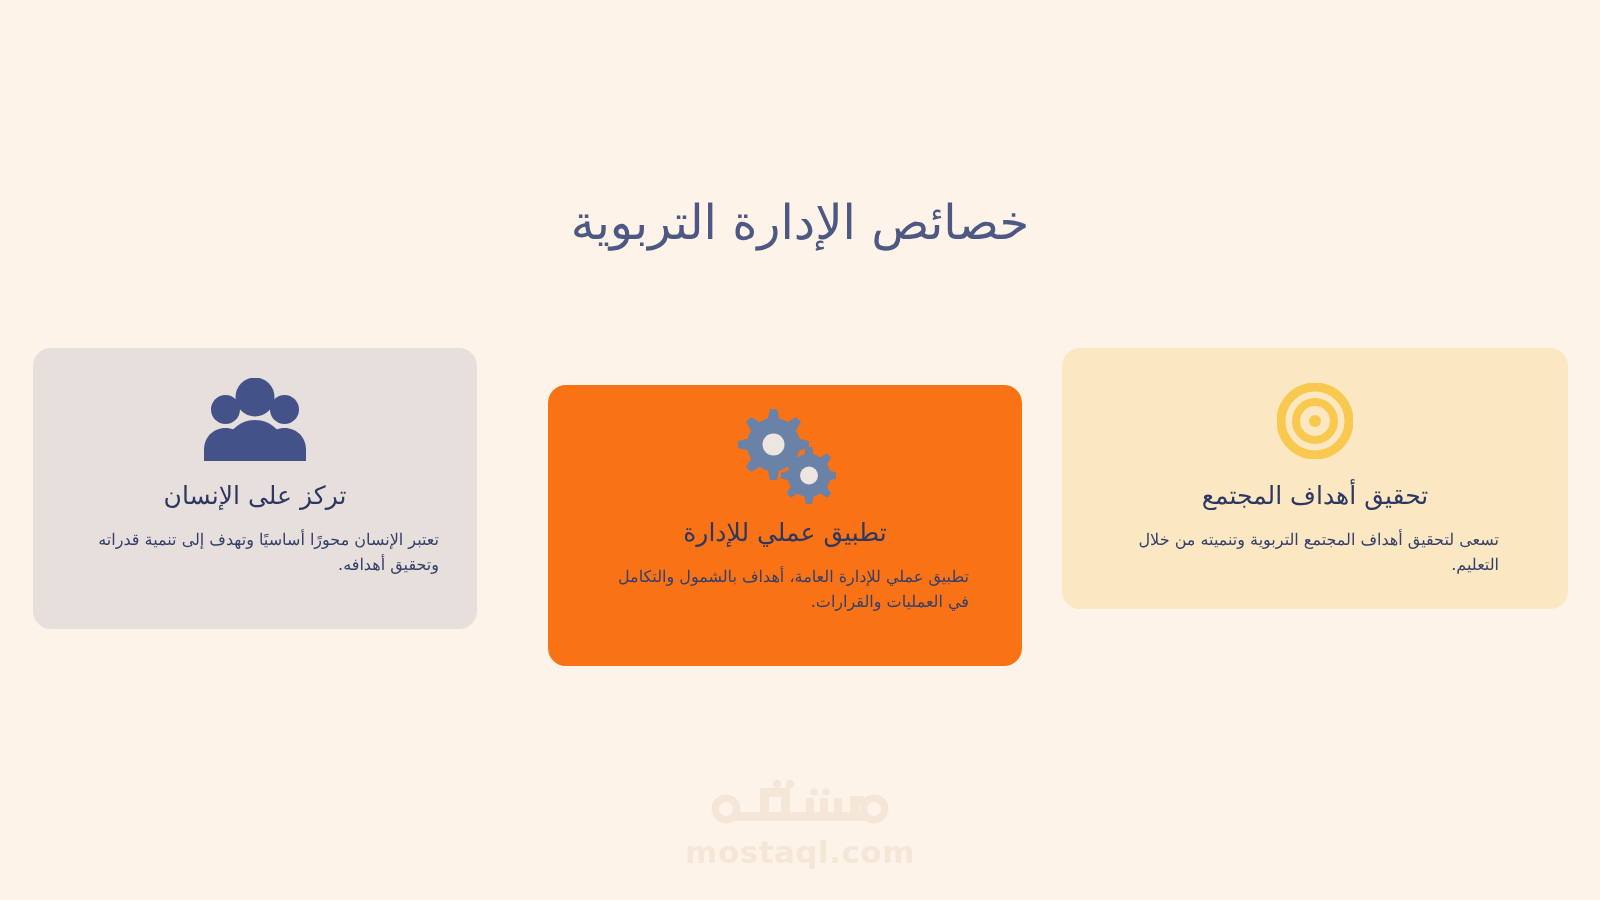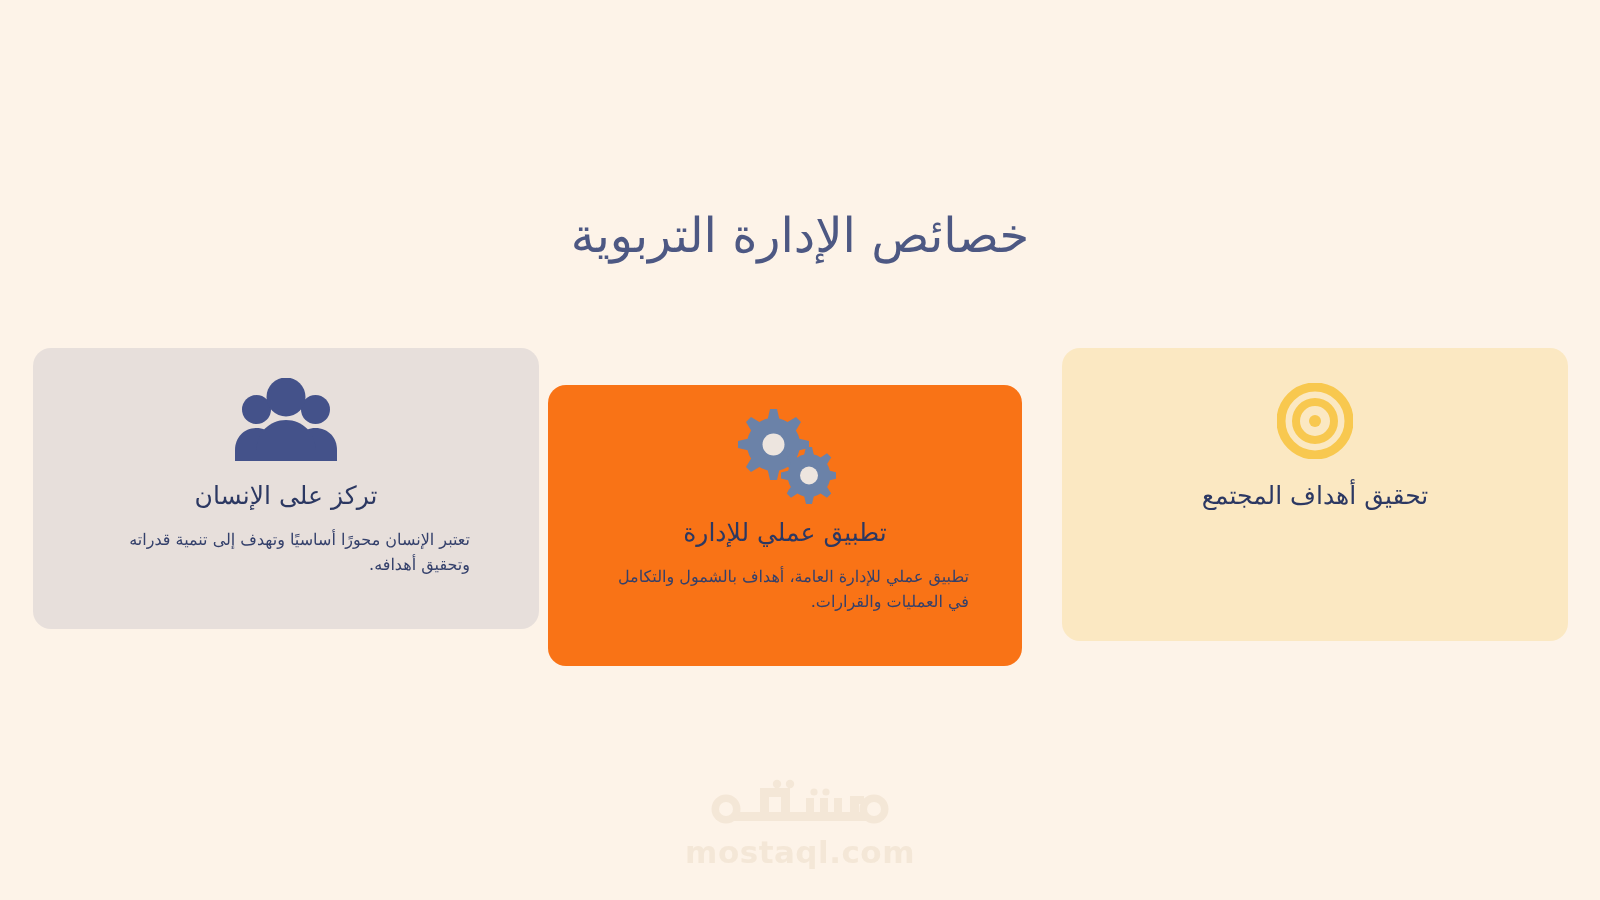--- a/index.html
+++ b/index.html
@@ -20,21 +20,21 @@
   .slide {
     position: absolute;
     inset: 0;
     width: 1600px;
     height: 900px;
   }
 
   
   .page-title {
     position: absolute;
-    top: 205px;
+    top: 192px;
     left: 0;
     width: 1600px;
     text-align: center;
     font-family: "DejaVu Serif", "Liberation Serif", serif;
     font-size: 48px;
     font-weight: 400;
     color: #4D5883;
     direction: rtl;
     letter-spacing: 0px;
     line-height: 1.25;
@@ -46,38 +46,38 @@
     border-radius: 18px;
     display: flex;
     flex-direction: column;
     align-items: center;
     direction: rtl;
   }
 
   .card-1 {
     left: 33px;
     top: 348px;
-    width: 506px;
+    width: 444px;
     height: 281px;
     background: #E7DFDB;
   }
 
   .card-2 {
     left: 548px;
     top: 385px;
     width: 474px;
     height: 281px;
     background: #f97316;
   }
 
   .card-3 {
     left: 1062px;
     top: 348px;
     width: 506px;
-    height: 293px;
+    height: 261px;
     background: #FBE8C2;
   }
 
   .card-icon {
     margin-top: 30px;
     height: 86px;
     display: flex;
     align-items: center;
     justify-content: center;
   }
@@ -180,20 +180,21 @@
 
   <div class="card card-3">
     <div class="card-icon">
       <svg width="76" height="76" viewBox="0 0 76 76" xmlns="http://www.w3.org/2000/svg" aria-hidden="true">
         <circle cx="38" cy="38" r="34" fill="none" stroke="#F8C84F" stroke-width="9"></circle>
         <circle cx="38" cy="38" r="19" fill="none" stroke="#F8C84F" stroke-width="8"></circle>
         <circle cx="38" cy="38" r="6" fill="#F8C84F"></circle>
       </svg>
     </div>
     <div class="card-title">تحقيق أهداف المجتمع</div>
+    <div class="card-body">تسعى لتحقيق أهداف المجتمع التربوية وتنميته من خلال التعليم.</div>
   </div>
 
   <div class="watermark">
     <svg class="watermark-mark" viewBox="0 0 196 54" xmlns="http://www.w3.org/2000/svg" aria-hidden="true">
       <g fill="#F4E7D7">
 
         <rect x="20" y="34" width="156" height="9" rx="4.5"></rect>
         <circle cx="24" cy="31" r="14.5"></circle>
         <circle cx="24" cy="31" r="7" fill="#FDF3E8"></circle>
         <circle cx="172" cy="31" r="14.5"></circle>

